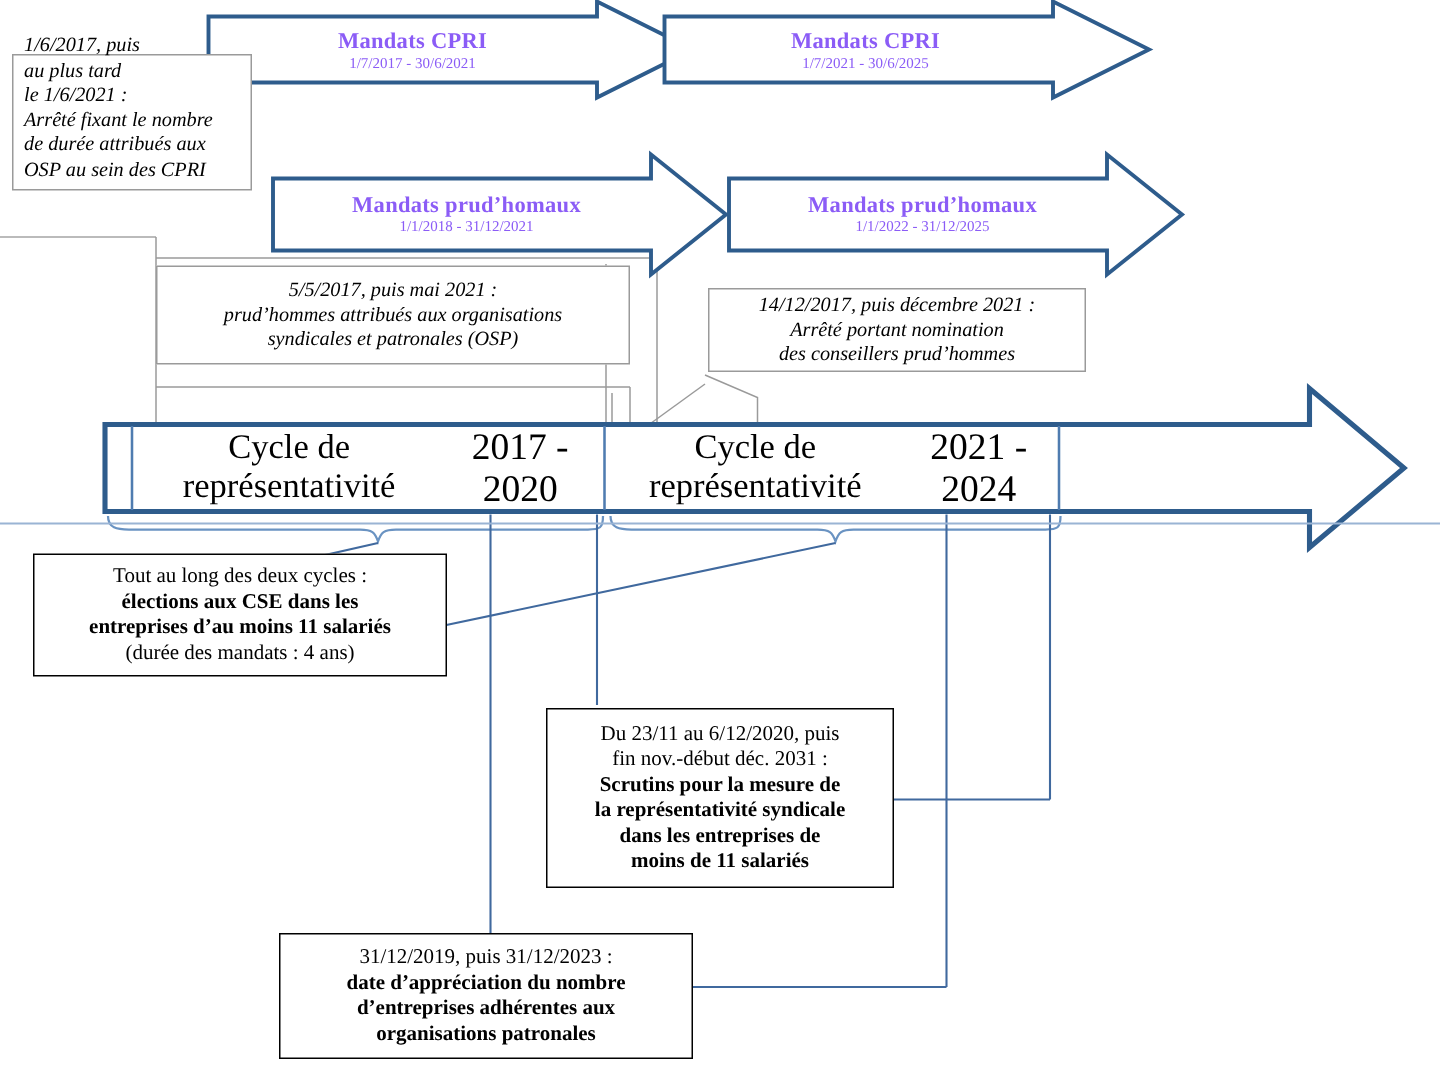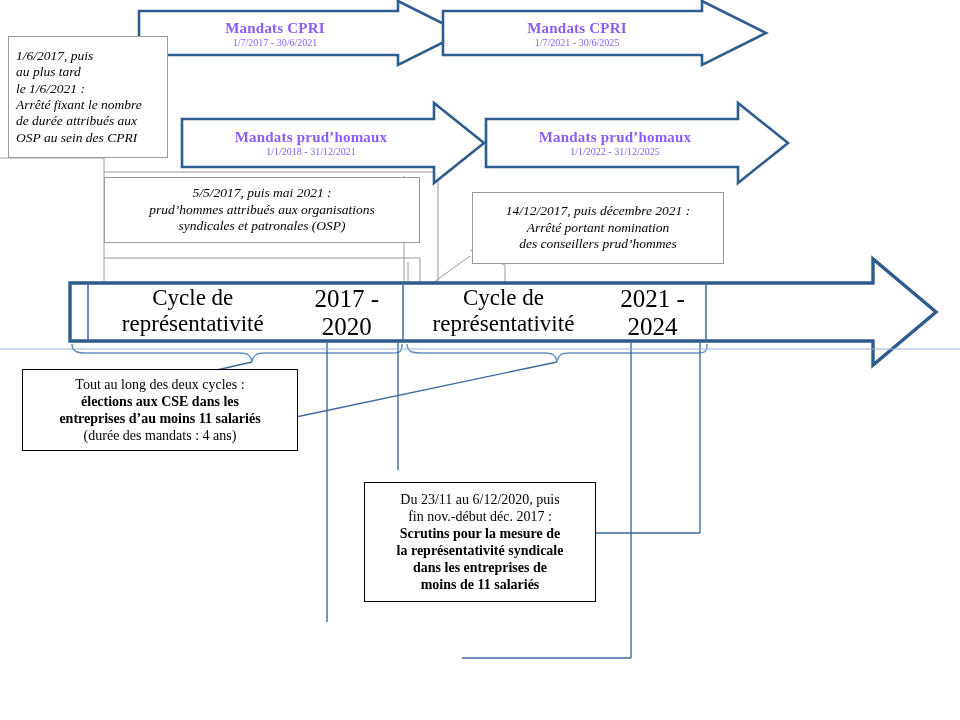--- a/index.html
+++ b/index.html
@@ -180,51 +180,57 @@
   <div class="cycle-label" style="left:92px; top:285px; width:308px; height:54px;">
     <span class="c1">Cycle de représentativité</span>
     <span class="c2">2017 - 2020</span>
   </div>
 
   <div class="cycle-label" style="left:406px; top:285px; width:298px; height:54px;">
     <span class="c1">Cycle de représentativité</span>
     <span class="c2">2021 - 2024</span>
   </div>
 
-  <div class="tbox note left-al" style="left:8px; top:36px; width:160px; height:122px; z-index:5;">
+  <div class="tbox note left-al" style="left:8px; top:36px; width:160px; height:91px; z-index:5;justify-content:flex-end;">
     <span class="ln">1/6/2017, puis</span>
     <span class="ln">au plus tard</span>
     <span class="ln">le 1/6/2021 :</span>
     <span class="ln">Arrêté fixant le nombre</span>
     <span class="ln">de durée attribués aux</span>
     <span class="ln">OSP au sein des CPRI</span>
   </div>
 
   <div class="tbox note" style="left:104px; top:177px; width:316px; height:66px; z-index:5;">
     <span class="ln">5/5/2017, puis mai 2021 :</span>
     <span class="ln">prud’hommes attribués aux organisations</span>
     <span class="ln">syndicales et patronales (OSP)</span>
   </div>
 
-  <div class="tbox note" style="left:472px; top:192px; width:252px; height:72px; z-index:5;">
+  <div class="tbox note" style="left:472px; top:192px; width:252px; height:56px; z-index:5;">
     <span class="ln">14/12/2017, puis décembre 2021 :</span>
     <span class="ln">Arrêté portant nomination</span>
     <span class="ln">des conseillers prud’hommes</span>
   </div>
 
   <div class="tbox callout" style="left:22px; top:369px; width:276px; height:82px; z-index:6;">
     <span class="ln">Tout au long des deux cycles :</span>
     <span class="ln b">élections aux CSE dans les</span>
     <span class="ln b">entreprises d’au moins 11 salariés</span>
     <span class="ln">(durée des mandats : 4 ans)</span>
   </div>
 
-  <div class="tbox callout" style="left:364px; top:482px; width:232px; height:120px; z-index:6;">
+  <div class="tbox callout" style="left:364px; top:472px; width:232px; height:120px; z-index:6;">
     <span class="ln">Du 23/11 au 6/12/2020, puis</span>
-    <span class="ln">fin nov.-début déc. 2017 :</span>
+    <span class="ln">fin nov.-début déc. 2031 :</span>
     <span class="ln b">Scrutins pour la mesure de</span>
     <span class="ln b">la représentativité syndicale</span>
     <span class="ln b">dans les entreprises de</span>
     <span class="ln b">moins de 11 salariés</span>
   </div>
 
+  <div class="tbox callout" style="left:186px; top:622px; width:276px; height:84px; z-index:6;">
+    <span class="ln">31/12/2019, puis 31/12/2023 :</span>
+    <span class="ln b">date d’appréciation du nombre</span>
+    <span class="ln b">d’entreprises adhérentes aux</span>
+    <span class="ln b">organisations patronales</span>
+  </div>
 
 </div>
 
 </body></html>

